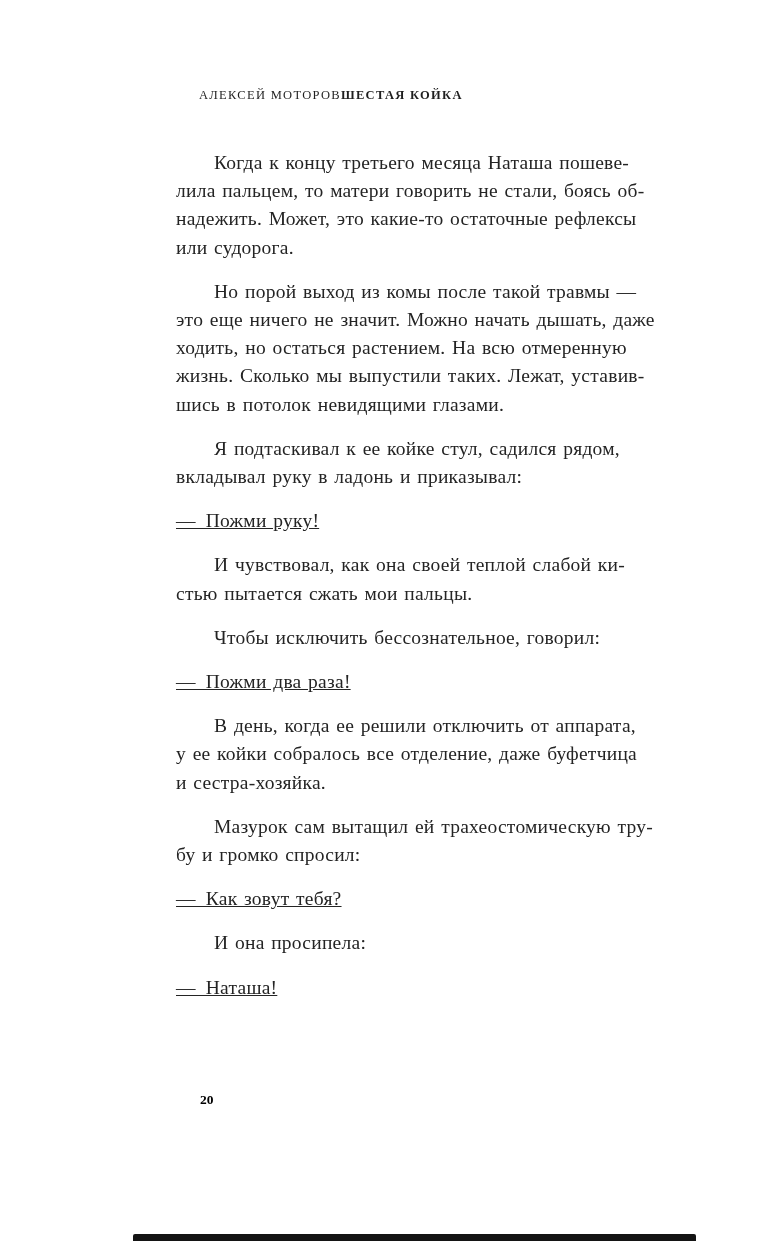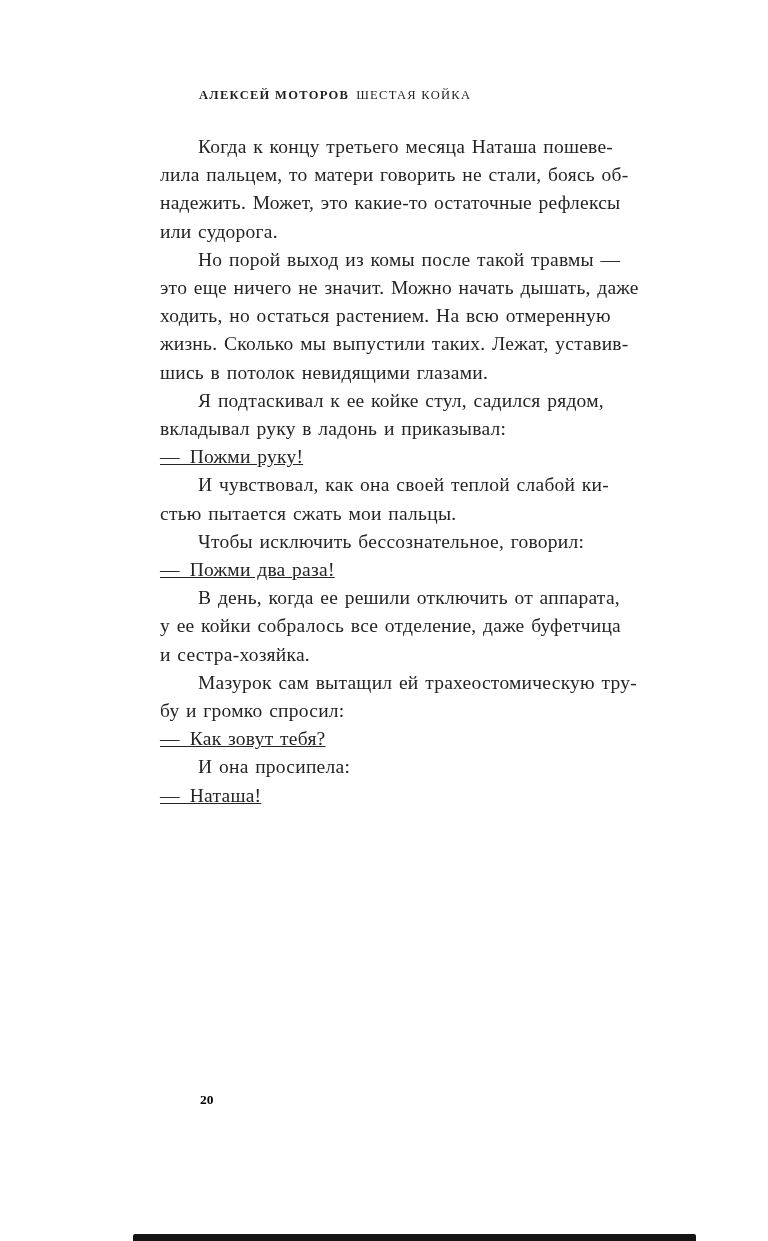--- a/index.html
+++ b/index.html
@@ -23,40 +23,40 @@
   .running-head {
     position: absolute;
     left: 199px;
     top: 88px;
     font-size: 12.5px;
     letter-spacing: 1.3px;
     color: #1f1f1f;
     white-space: nowrap;
   }
   .running-head .author {
-    font-weight: bold;
-    margin-right: 7px;
+    font-weight: normal;
+    margin-right: 0;
   }
   .running-head .title {
-    font-weight: normal;
+    font-weight: bold;
     text-align: right;
   }
   .body-text {
     position: absolute;
     left: 160px;
     top: 133px;
     width: 536px;
     font-size: 19.5px;
     line-height: 28.2px;
     letter-spacing: 0.25px;
     word-spacing: 1.5px;
     color: #242424;
   }
   .body-text p {
-    margin: 0;
+    margin: 16px;
     padding: 0;
     white-space: pre-line;
     text-indent: 38px;
   }
   .body-text p.dialogue {
     text-indent: 0;
     text-decoration: underline;
   }
   .folio {
     position: absolute;

